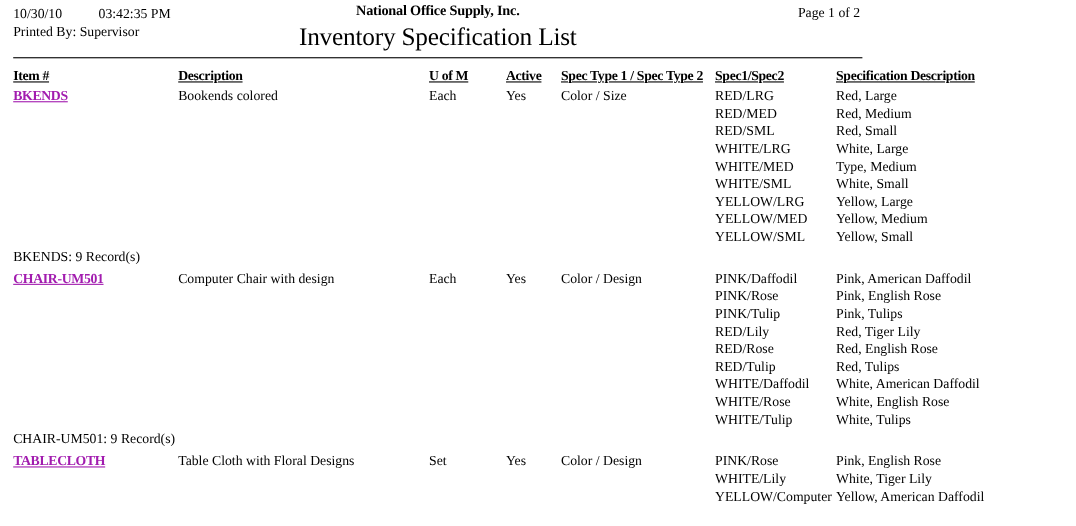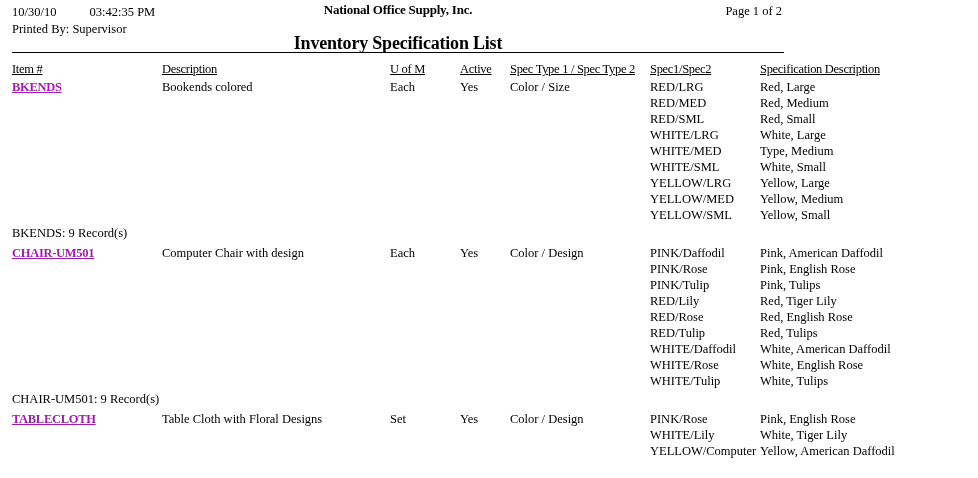--- a/index.html
+++ b/index.html
@@ -43,23 +43,23 @@
     right: 0;
     top: 2px;
     text-align: center;
   }
   .company {
     font-size: 13px;
     font-weight: bold;
     letter-spacing: -0.2px;
   }
   .report-title {
-    font-size: 18px;
-    font-weight: bold;
-    margin-top: 15px;
+    font-size: 23px;
+    font-weight: normal;
+    margin-top: 3px;
     letter-spacing: -0.2px;
   }
   .hdr-right {
     position: absolute;
     right: 4px;
     top: 4px;
     font-size: 12.5px;
   }
   .rule {
     border-top: 1px solid #000;
@@ -82,21 +82,21 @@
   }
   .c-item   { left: 2px; }
   .c-desc   { left: 152px; }
   .c-uom    { left: 380px; }
   .c-active { left: 450px; }
   .c-stype  { left: 500px; }
   .c-spec   { left: 640px; }
   .c-specdesc { left: 750px; text-align: right; }
 
   .col-head {
-    font-weight: normal;
+    font-weight: bold;
     text-decoration: underline;
     font-size: 12.5px;
     letter-spacing: -0.3px;
   }
   .headers-row { margin-top: 9px; height: 18px; }
 
   .item-code {
     color: #a21caf;
     font-weight: bold;
     text-decoration: underline;

